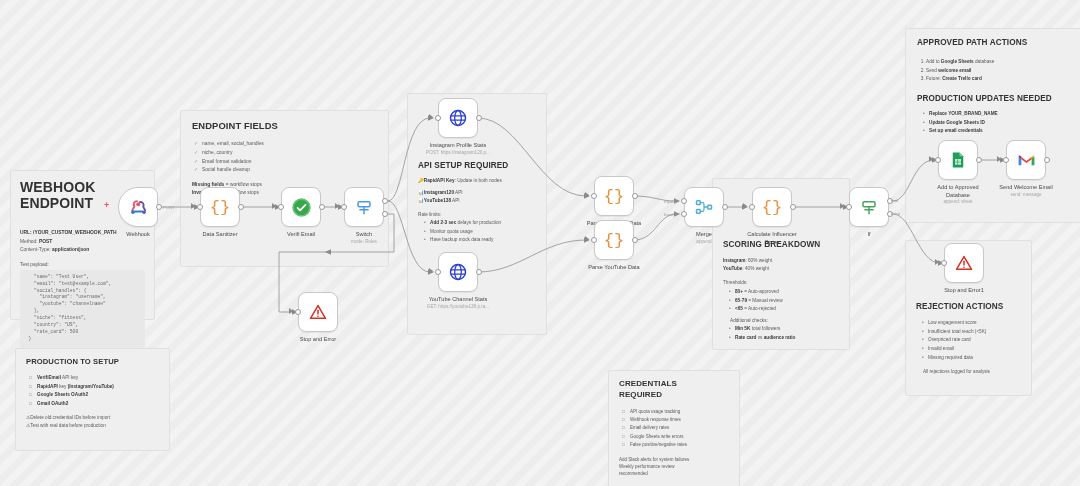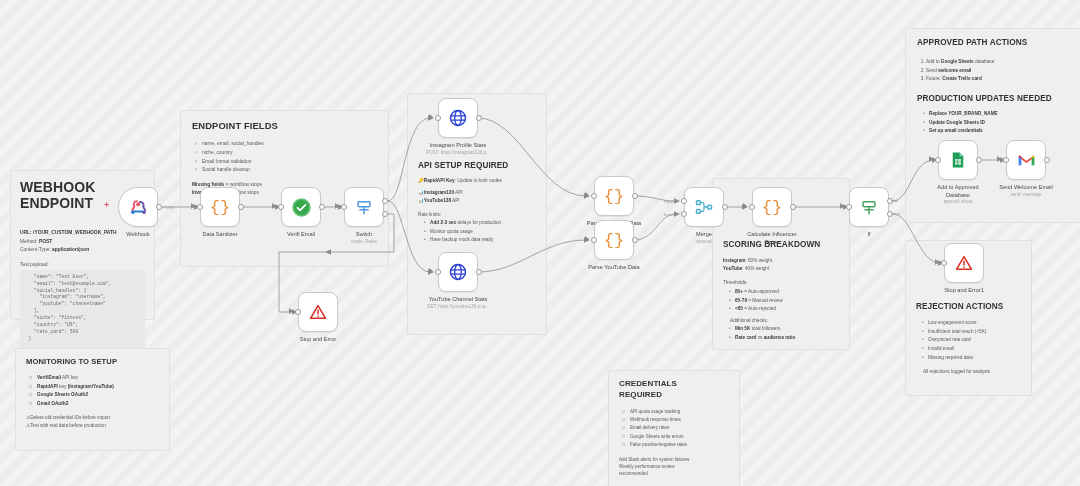--- a/index.html
+++ b/index.html
@@ -215,21 +215,21 @@
     <li>Low engagement score</li>
     <li>Insufficient total reach (&lt;5K)</li>
     <li>Overpriced rate card</li>
     <li>Invalid email</li>
     <li>Missing required data</li>
   </ul>
   <div class="note-b" style="font-size:4.7px;margin-top:8px;margin-left:7px;">All rejections logged for analysis</div>
 </div>
 
 <div class="note" style="left:15px;top:348px;width:133px;height:85px;padding:8px 10px;">
-  <div class="note-t" style="font-size:7.6px;margin-bottom:8px;">MONITORING TO SETUP</div>
+  <div class="note-t" style="font-size:7.6px;margin-bottom:8px;">PRODUCTION TO SETUP</div>
   <ul class="chk note-b" style="font-size:4.7px;line-height:1.5;">
     <li><span class="bld">VerifiEmail</span><span> API key</span></li>
     <li><span class="bld">RapidAPI</span><span> key </span><span class="bld">(Instagram/YouTube)</span></li>
     <li><span class="bld">Google Sheets OAuth2</span></li>
     <li><span class="bld">Gmail OAuth2</span></li>
   </ul>
   <div class="note-b" style="font-size:4.7px;margin-top:7px;line-height:1.8;">
     <span>⚠</span><span>Delete old credential IDs before import</span><br>
     <span>⚠</span><span>Test with real data before production</span>
   </div>

